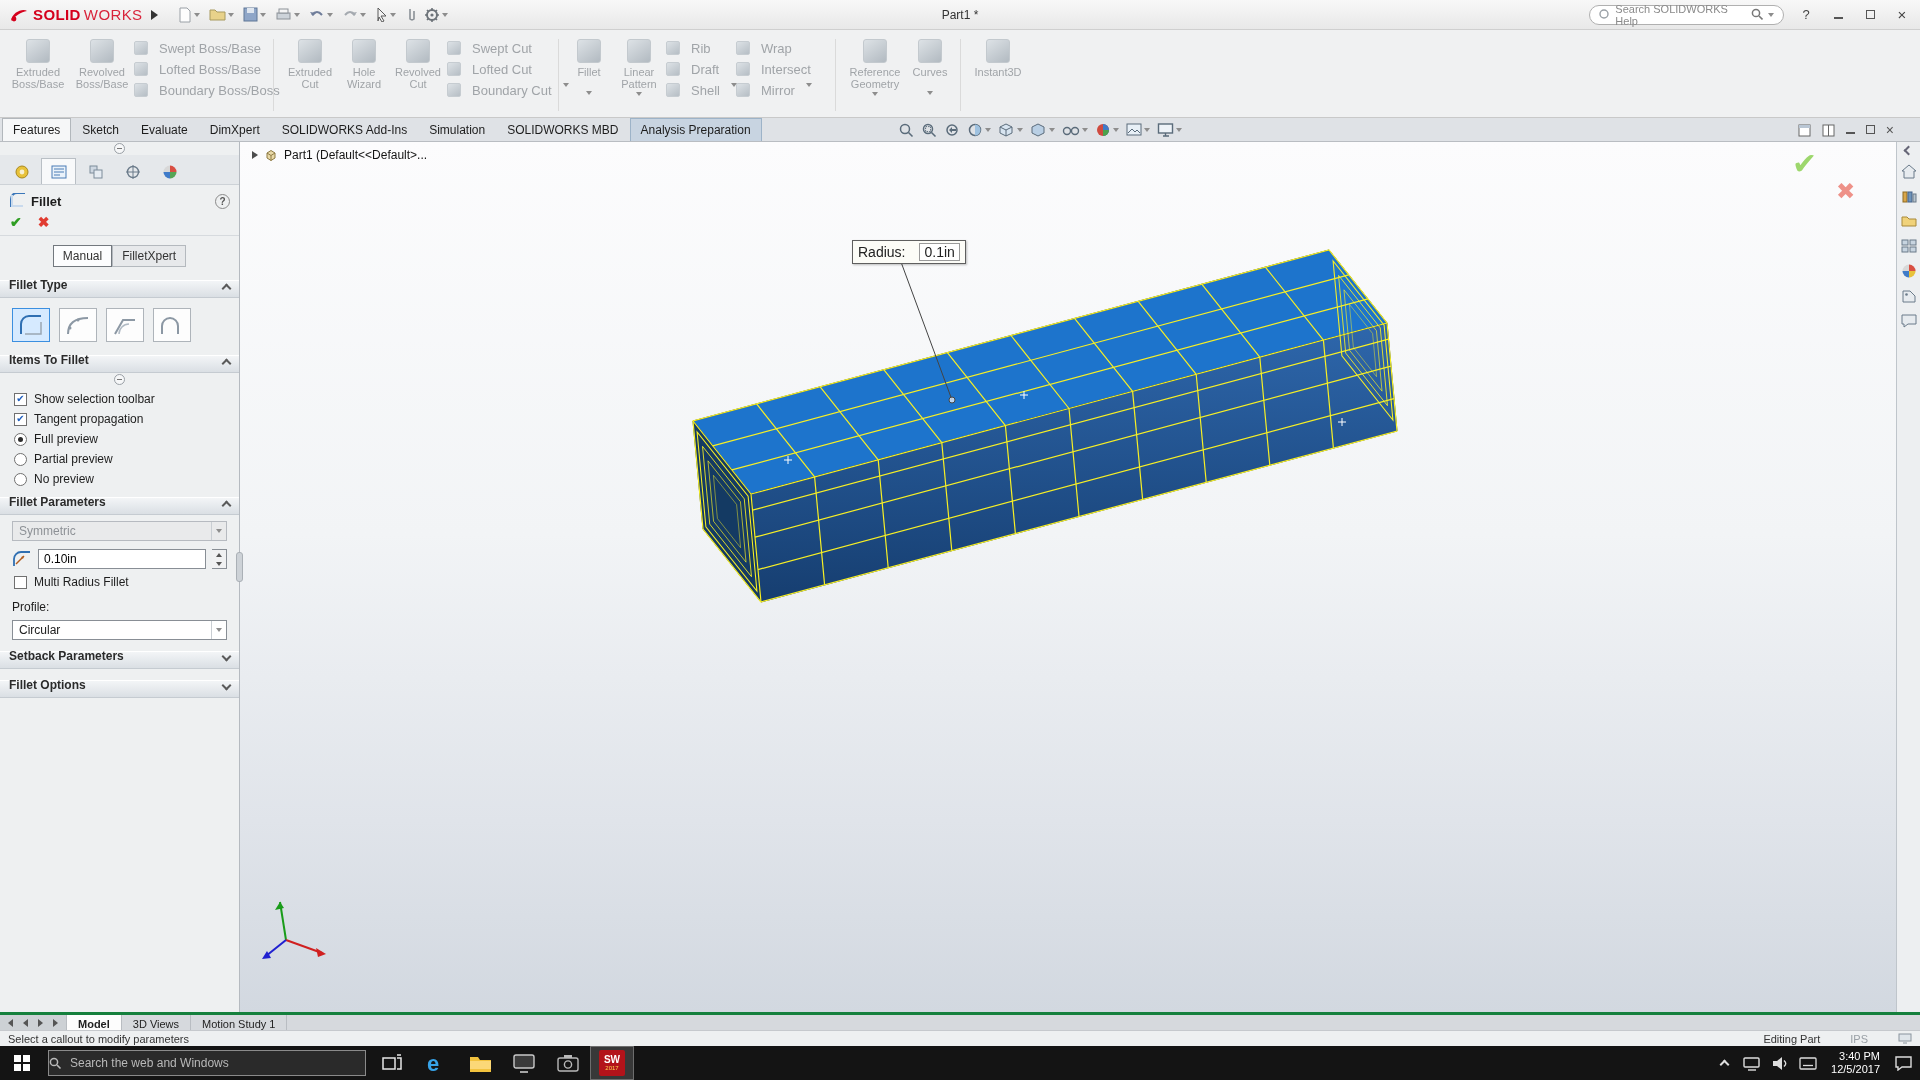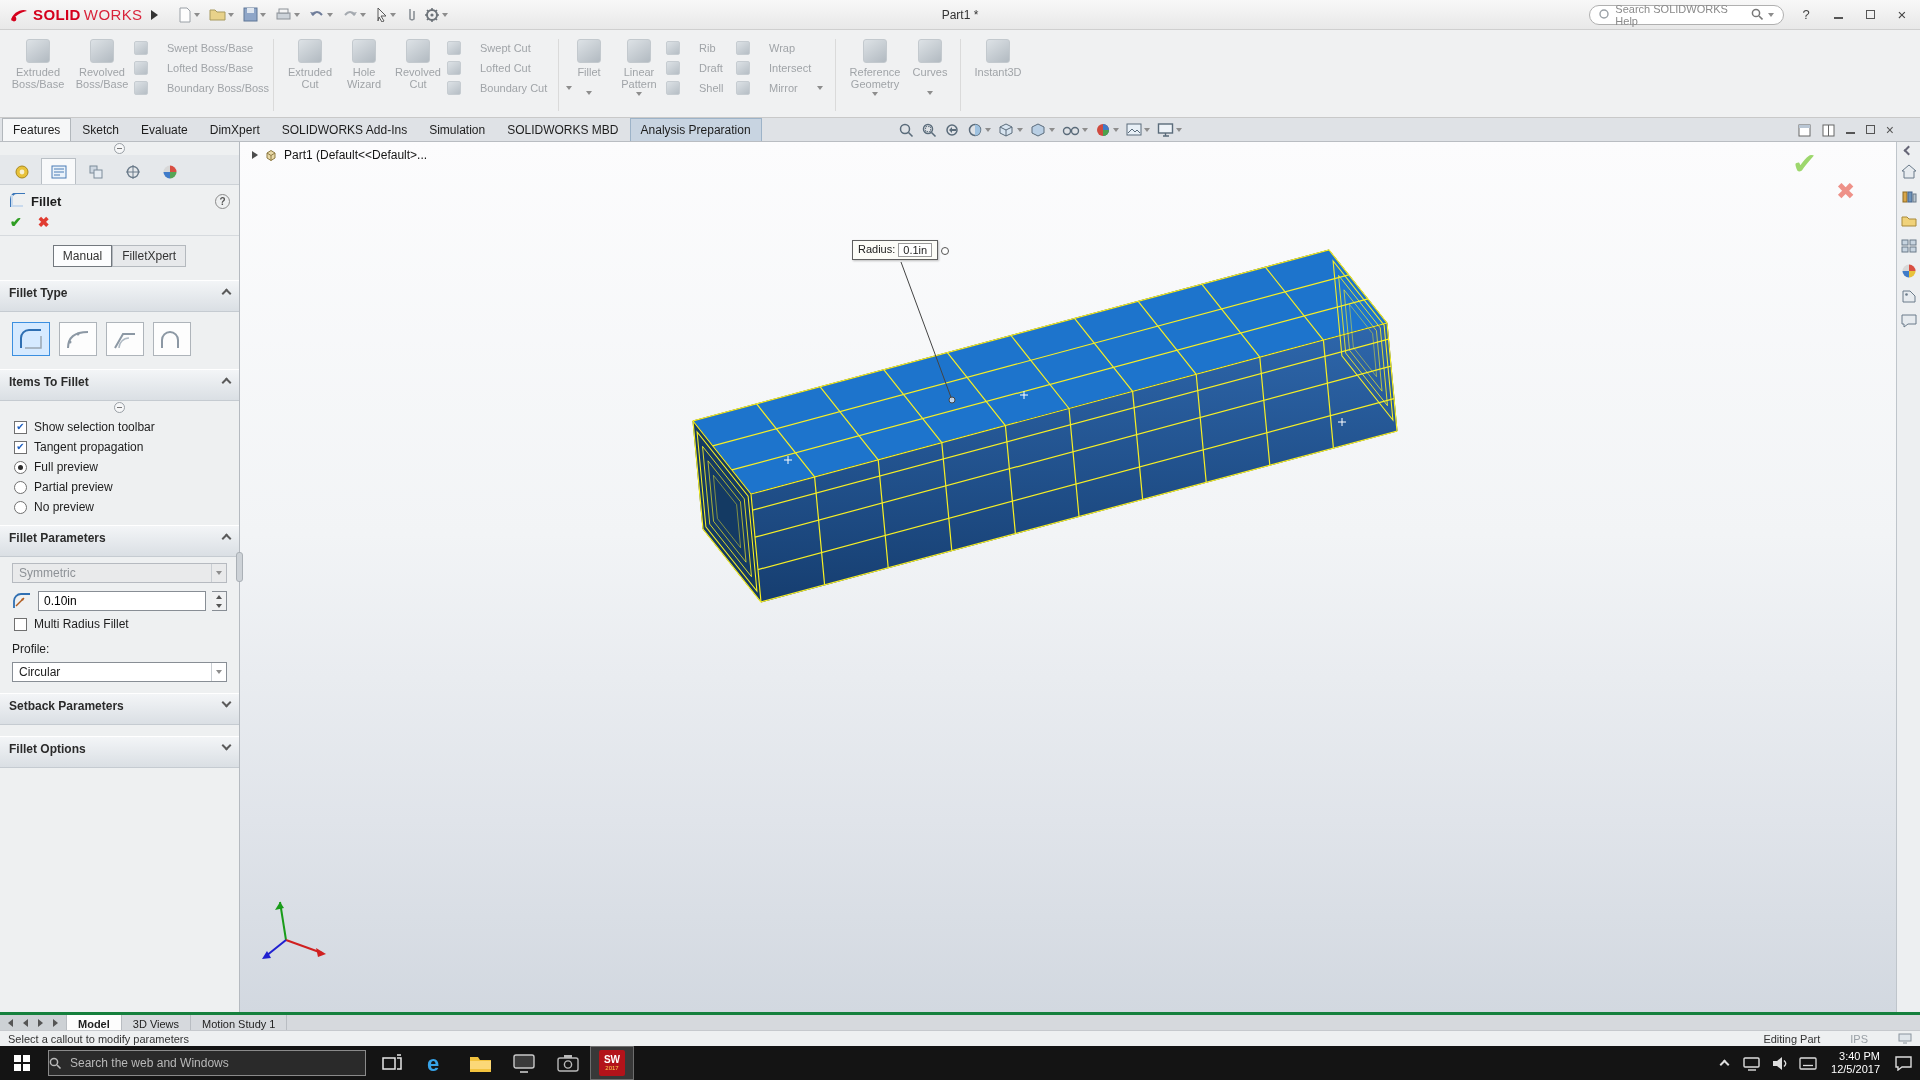--- a/index.html
+++ b/index.html
@@ -21,21 +21,21 @@
 .winbtn{font-size:13px;color:#444;width:20px;text-align:center;line-height:18px}
 .boxic{width:9px;height:9px;border:1px solid #555;display:inline-block}
 .dd{width:0;height:0;border-left:3px solid transparent;border-right:3px solid transparent;border-top:4px solid #8d8d8d;display:inline-block}
 .minbar{display:inline-block;width:9px;height:2px;background:#555}
 
 
 .ribbon{height:88px;background:#f0f1f2;display:flex;align-items:stretch;padding:3px 4px 0 6px;border-bottom:1px solid #c9c9c9;flex:0 0 auto}
 .rb-lg{display:flex;flex-direction:column;align-items:center;padding-top:6px;color:#a0a4a8;font-size:11px;line-height:12px;text-align:center}
 .rb-ic-lg{width:24px;height:24px;border-radius:3px;background:linear-gradient(145deg,#dde2e6,#b2bac1);border:1px solid #c3c9ce;margin-bottom:3px}
 .rb-stack{display:flex;flex-direction:column;gap:6px;padding-top:8px;align-items:flex-start}
-.rb-sm{display:flex;align-items:center;gap:19px;color:#a0a4a8;font-size:11px;white-space:nowrap}
+.rb-sm{display:flex;gap:11px;color:#a0a4a8;font-size:13px;white-space:nowrap}
 .rb-ic-sm{width:14px;height:14px;border-radius:2px;background:linear-gradient(145deg,#dde2e6,#b6bec5);border:1px solid #c6ccd1;flex:0 0 auto}
 .rb-sep{width:1px;background:#dadada;margin:6px 7px}
 
 
 .tabrow{height:24px;background:#dfe2e6;display:flex;align-items:flex-end;padding-left:2px;position:relative;border-bottom:1px solid #b9bdc2;flex:0 0 auto}
 .tab{padding:4px 10px 4px;font-size:12px;color:#1d1d1d;border:1px solid transparent;border-bottom:none;white-space:nowrap}
 .tab.active{background:#f6f7f8;border-color:#b2b7bc}
 .tab.hl{background:#c8d4e1;border-color:#9db3c8}
 .headsup{position:absolute;left:898px;top:0;height:23px;display:flex;align-items:center;gap:7px}
 .hu{display:flex;align-items:center;gap:2px}
@@ -53,21 +53,21 @@
 .pm-tab{width:35px;height:26px;display:flex;align-items:center;justify-content:center;border:1px solid transparent;border-bottom:none}
 .pm-tab.active{background:#f8f9fa;border-color:#b9bfc5}
 .pm-title{display:flex;align-items:center;gap:6px;padding:8px 9px 4px;font-size:13px;font-weight:bold;color:#1d1d1d}
 .pm-help{margin-left:auto;width:15px;height:15px;border:1px solid #8a8a8a;border-radius:50%;display:flex;align-items:center;justify-content:center;font-size:10px;color:#555;font-weight:bold}
 .pm-okrow{display:flex;gap:16px;padding:1px 10px 5px;border-bottom:1px solid #d6dade}
 .ok{color:#2f9e23;font-size:14px;font-weight:bold}
 .cancel{color:#e03c31;font-size:14px;font-weight:bold}
 .modes{display:flex;justify-content:center;margin:9px 0 2px}
 .mode{font-size:12px;padding:3px 9px;border:1px solid #b4b9be;background:#e7e9eb;color:#333}
 .mode.active{background:#fcfdfe;border-color:#72787e}
-.sec{height:32px;background:linear-gradient(#f3f5f7,#dadfe4);border-top:1px solid #fff;border-bottom:1px solid #c5cbd1;display:flex;align-items:flex-start;padding:5px 9px;font-size:12px;font-weight:bold;color:#2b2b2b;margin-top:11px}
+.sec{height:18px;background:linear-gradient(#f3f5f7,#dadfe4);border-top:1px solid #fff;border-bottom:1px solid #c5cbd1;display:flex;align-items:flex-end;padding:5px 9px;font-size:12px;font-weight:bold;color:#2b2b2b;margin-top:11px}
 .chev{width:7px;height:7px;border-right:2px solid #5a5a5a;border-bottom:2px solid #5a5a5a;margin-left:auto;flex:0 0 auto}
 .chev.up{transform:rotate(-135deg);margin-top:4px}
 .chev.down{transform:rotate(45deg);margin-bottom:3px}
 .ftypes{display:flex;gap:9px;padding:10px 12px 2px}
 .ftype{width:38px;height:34px;background:#fdfdfd;border:1px solid #aeb4ba;display:flex;align-items:center;justify-content:center}
 .ftype.sel{background:#d6eaff;border-color:#3b8fe0}
 .items-wrap{display:flex;padding:9px 11px 0 8px;gap:6px;align-items:flex-start}
 .facelist{flex:1;height:104px;border:1px solid #58a0dc;background:#fff;overflow:hidden}
 .face{height:16px;line-height:16px;font-size:11px;padding-left:4px;background:#cde7fa;color:#111;border-bottom:1px solid rgba(255,255,255,.5)}
 .face.sel{background:#2f83d8;color:#fff}
@@ -88,21 +88,21 @@
 .plabel{padding:11px 12px 0;font-size:12px;color:#1d1d1d}
 
 
 .split-handle{position:absolute;left:236px;top:410px;width:7px;height:30px;background:#cdd2d7;border:1px solid #aab0b6;border-radius:3px;z-index:5}
 
 
 .graphics{flex:1;position:relative;overflow:hidden;background:linear-gradient(180deg,#fcfcfd 0%,#f2f4f6 45%,#e0e4ea 78%,#d2d8e0 100%)}
 .gsvg{position:absolute;left:0;top:0}
 .breadcrumb{position:absolute;left:12px;top:6px;display:flex;align-items:center;gap:6px;font-size:12px;color:#141414}
 .bc-tri{width:0;height:0;border-top:4px solid transparent;border-bottom:4px solid transparent;border-left:6px solid #4d4d4d}
-.callout{position:absolute;left:612px;top:98px;display:flex;align-items:flex-start;gap:3px;background:#fcfcf7;border:1px solid #5f5f5f;padding:2px 5px;font-size:11px;box-shadow:1px 1px 2px rgba(0,0,0,.25)}
+.callout{position:absolute;left:612px;top:98px;display:flex;align-items:center;gap:14px;background:#fcfcf7;border:1px solid #5f5f5f;padding:2px 5px;font-size:14px;box-shadow:1px 1px 2px rgba(0,0,0,.25)}
 .callout .val{border:1px solid #9a9a9a;background:#fff;padding:0 4px;min-width:32px}
 .confirm-ok{position:absolute;left:1552px;top:4px;font-size:30px;color:#93d45e;opacity:.9;text-shadow:0 1px 1px rgba(255,255,255,.9)}
 .confirm-x{position:absolute;left:1596px;top:36px;font-size:23px;color:#ee9188}
 
 
 .taskpane{width:24px;background:#edeff1;border-left:1px solid #bfc5cb;display:flex;flex-direction:column;align-items:center;padding-top:5px;gap:10px;flex:0 0 auto}
 .tp-chev{width:7px;height:7px;border-left:2px solid #667;border-bottom:2px solid #667;transform:rotate(45deg)}
 
 
 .bottomtabs{height:18px;background:#d6d9dd;display:flex;align-items:stretch;border-top:3px solid #15803d;font-size:11px;flex:0 0 auto}

